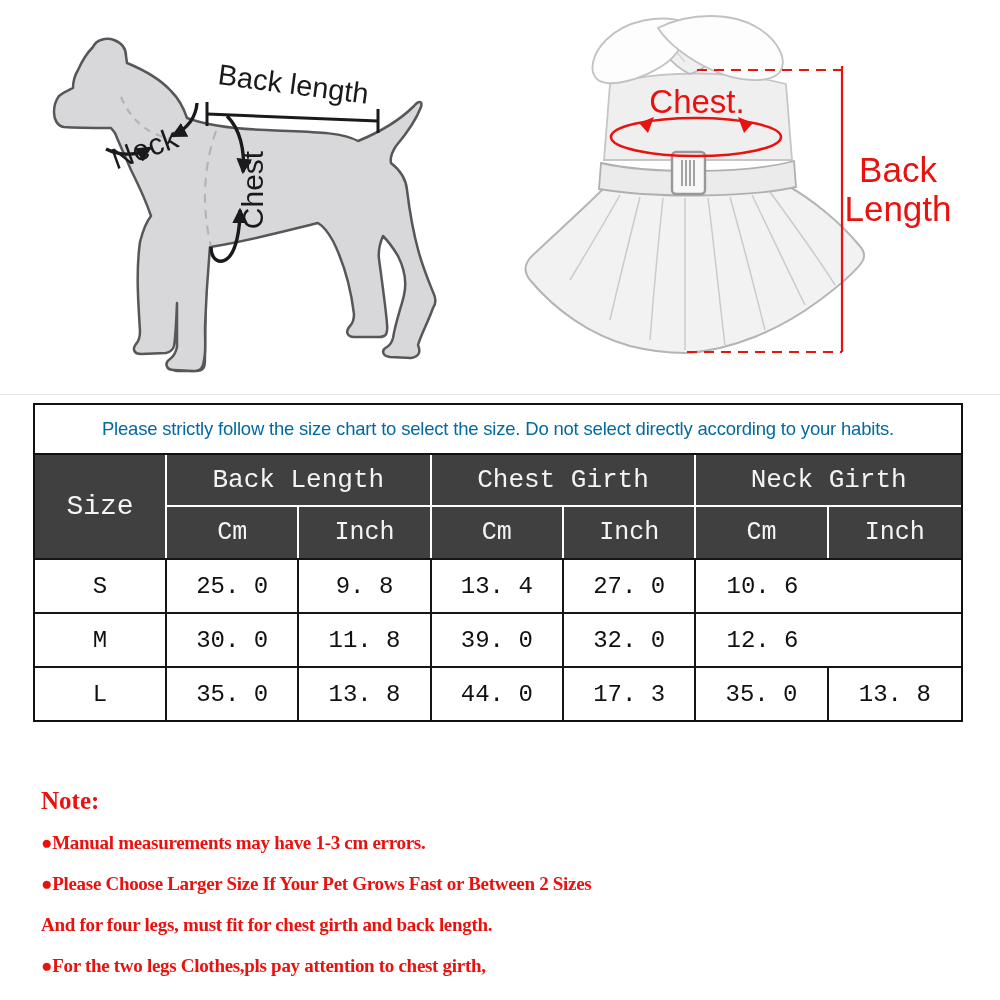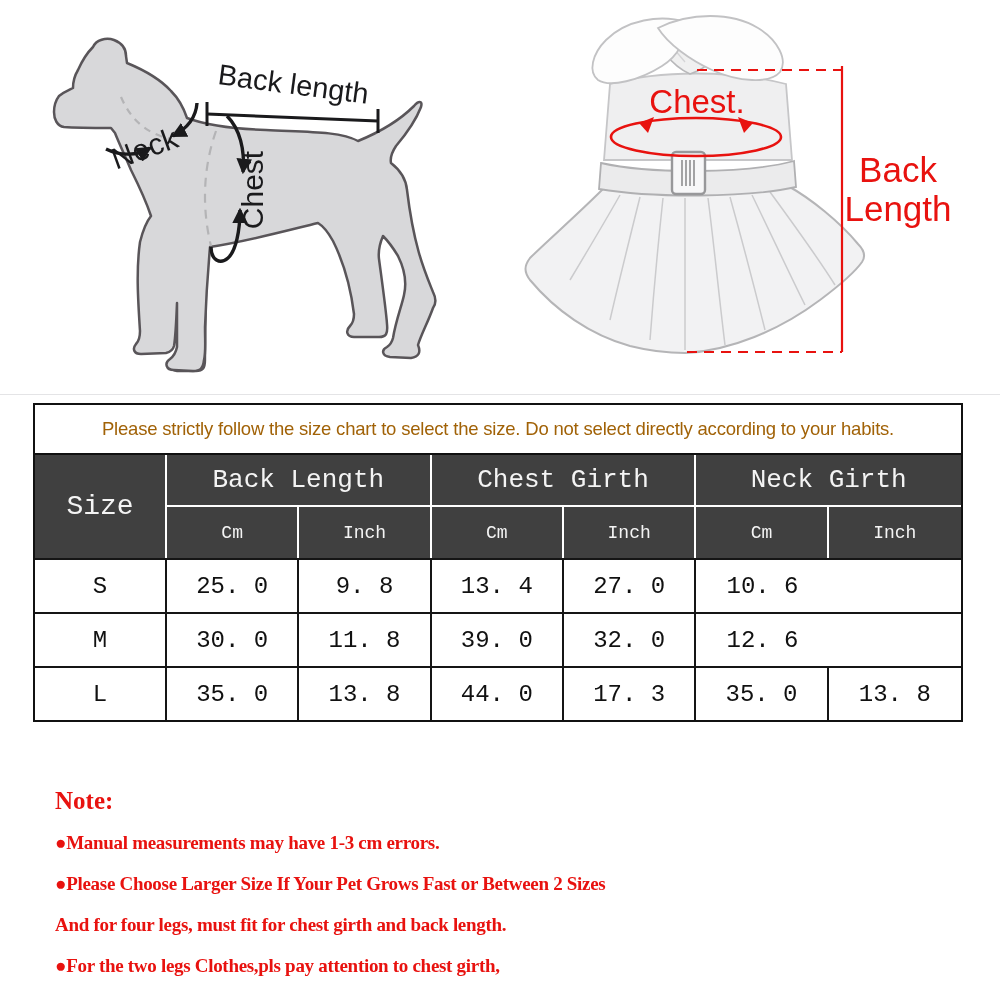--- a/index.html
+++ b/index.html
@@ -13,30 +13,30 @@
   .tbl{position:absolute;left:33px;top:403px;width:926px;border:2px solid #111;background:#fff;}
   .notice-row{height:48px;border-bottom:2px solid #111;display:flex;align-items:center;justify-content:center;
               font-size:18.5px;letter-spacing:-0.2px;}
   .thead{display:grid;grid-template-columns:132px repeat(6,1fr);grid-template-rows:52px 51px;
          background:#404040;color:#f4f4f4;
          font-family:"Liberation Mono","DejaVu Sans Mono",monospace;}
   .th{display:flex;align-items:center;justify-content:center;}
   .size-h{grid-area:1/1/3/2;border-right:2px solid #fff;font-size:28px;}
   .group{font-size:26px;border-bottom:2px solid #fff;border-right:2px solid #fff;}
   .g1{grid-area:1/2/2/4;} .g2{grid-area:1/4/2/6;} .g3{grid-area:1/6/2/8;border-right:none;}
-  .unit{font-size:18px;border-right:2px solid #fff;}
+  .unit{font-size:25px;border-right:2px solid #fff;}
   .u1{grid-area:2/2/3/3;} .u2{grid-area:2/3/3/4;} .u3{grid-area:2/4/3/5;}
   .u4{grid-area:2/5/3/6;} .u5{grid-area:2/6/3/7;} .u6{grid-area:2/7/3/8;border-right:none;}
   .trow{display:grid;grid-template-columns:132px repeat(6,1fr);height:52px;border-top:2px solid #151515;}
   .td{display:flex;align-items:center;justify-content:center;border-right:2px solid #151515;
       font-family:"Liberation Mono","DejaVu Sans Mono",monospace;font-size:24px;color:#111;}
   .td:last-child{border-right:none;}
 
   
-  .notes{position:absolute;left:55px;top:787px;width:900px;
+  .notes{position:absolute;left:41px;top:787px;width:900px;
          font-family:"Liberation Serif","DejaVu Serif",serif;font-weight:bold;}
   .note-title{font-size:25px;margin-bottom:15px;}
   .note-line{font-size:19px;letter-spacing:-0.3px;margin-bottom:16px;line-height:25px;}
 </style>
 </head>
 <body>
 
 <div class="canvas">
 
   <svg width="500" height="395" viewBox="0 0 500 395" style="position:absolute;left:0;top:0;">
@@ -155,21 +155,21 @@
     </g>
 
     <text x="197" y="113" text-anchor="middle" font-size="33" fill="#e8120f">Chest.</text>
     <text x="398" y="182" text-anchor="middle" font-size="35" fill="#e8120f">Back</text>
     <text x="398" y="221" text-anchor="middle" font-size="35" fill="#e8120f">Length</text>
   </svg>
 
   <div class="faint-line"></div>
 
   <div class="tbl">
-    <div class="notice-row" style="color:#a16207;">Please strictly follow the size chart to select the size. Do not select directly according to your habits.</div>
+    <div class="notice-row" style="color:#0369a1;">Please strictly follow the size chart to select the size. Do not select directly according to your habits.</div>
 
     <div class="thead">
       <div class="th size-h">Size</div>
       <div class="th group g1">Back Length</div>
       <div class="th group g2">Chest Girth</div>
       <div class="th group g3">Neck Girth</div>
       <div class="th unit u1">Cm</div>
       <div class="th unit u2">Inch</div>
       <div class="th unit u3">Cm</div>
       <div class="th unit u4">Inch</div>

